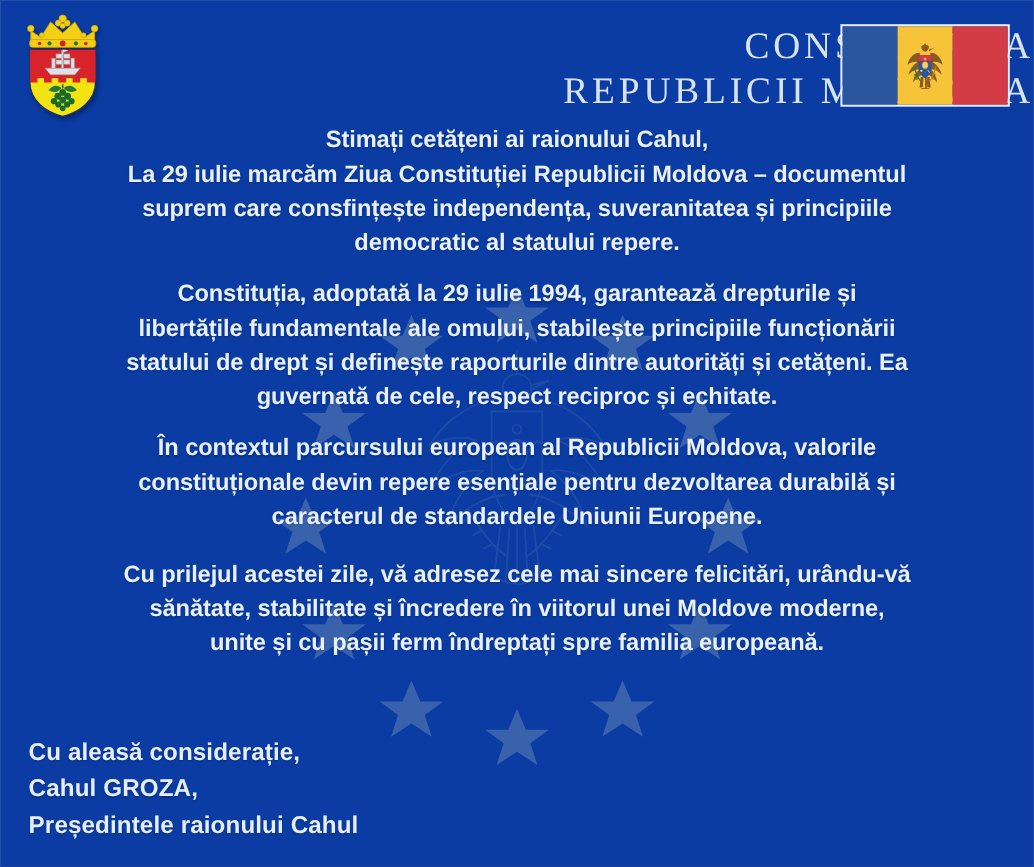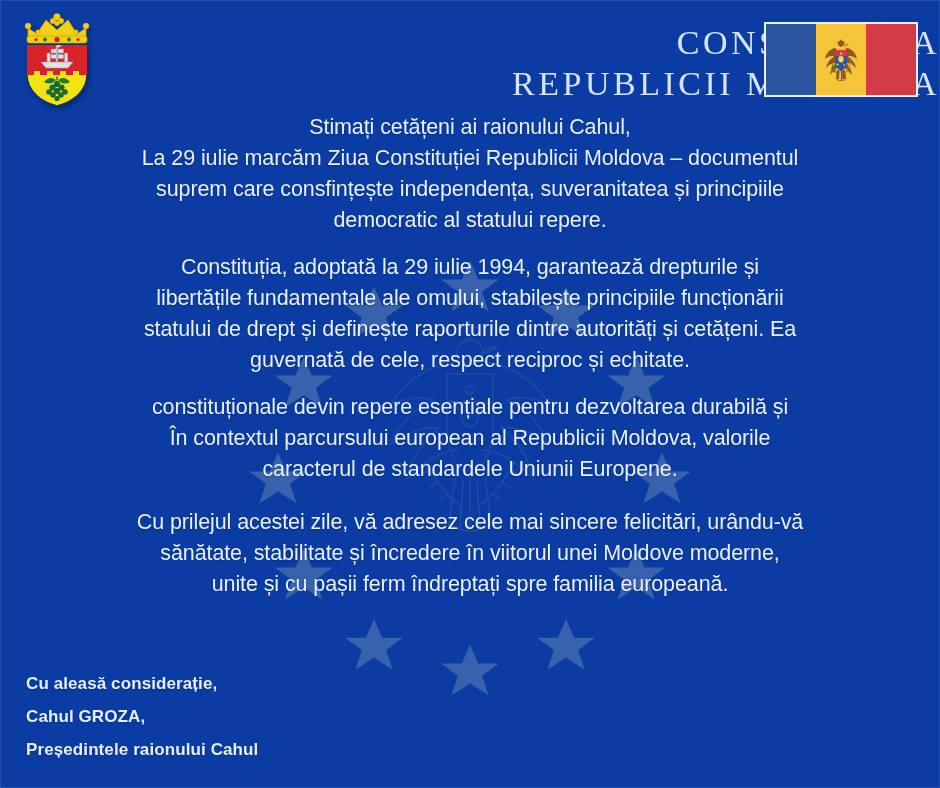--- a/index.html
+++ b/index.html
@@ -108,21 +108,21 @@
 
   
   .body-copy {
     position: relative;
     z-index: 2;
     padding: 0 26px;
     text-align: center;
   }
   .para {
     color: #eaf0fa;
-    font-weight: normal;
+    font-weight: bold;
     font-size: 21.5px;
     line-height: 31px;
     letter-spacing: -0.1px;
     margin: 0;
     text-shadow: 0 1px 2px rgba(0,0,0,0.18);
     font-stretch: condensed;
   }
   .para + .para { margin-top: 16px; }
   .para.gap { margin-top: 22px; }
 
@@ -130,21 +130,21 @@
   .signature {
     position: absolute;
     z-index: 2;
     left: 26px;
     bottom: 22px;
     text-align: left;
   }
   .sig-line {
     color: #e7eefb;
     font-weight: bold;
-    font-size: 17px;
+    font-size: 22px;
     line-height: 33px;
     letter-spacing: 0.1px;
     text-shadow: 0 1px 2px rgba(0,0,0,0.18);
   }
 </style>
 </head>
 <body>
 
 <div class="poster">
 
@@ -338,22 +338,22 @@
         <div>suprem care consfințește independența, suveranitatea și principiile</div>
         <div>democratic al statului repere.</div>
       </div>
       <div class="para">
         <div>Constituția, adoptată la 29 iulie 1994, garantează drepturile și</div>
         <div>libertățile fundamentale ale omului, stabilește principiile funcționării</div>
         <div>statului de drept și definește raporturile dintre autorități și cetățeni. Ea</div>
         <div>guvernată de cele, respect reciproc și echitate.</div>
       </div>
       <div class="para">
+        <div>În contextul parcursului european al Republicii Moldova, valorile</div>
         <div>constituționale devin repere esențiale pentru dezvoltarea durabilă și</div>
-        <div>În contextul parcursului european al Republicii Moldova, valorile</div>
         <div>caracterul de standardele Uniunii Europene.</div>
       </div>
       <div class="para gap">
         <div>Cu prilejul acestei zile, vă adresez cele mai sincere felicitări, urându-vă</div>
         <div>sănătate, stabilitate și încredere în viitorul unei Moldove moderne,</div>
         <div>unite și cu pașii ferm îndreptați spre familia europeană.</div>
       </div>
     </div>
 
   <div class="signature">

